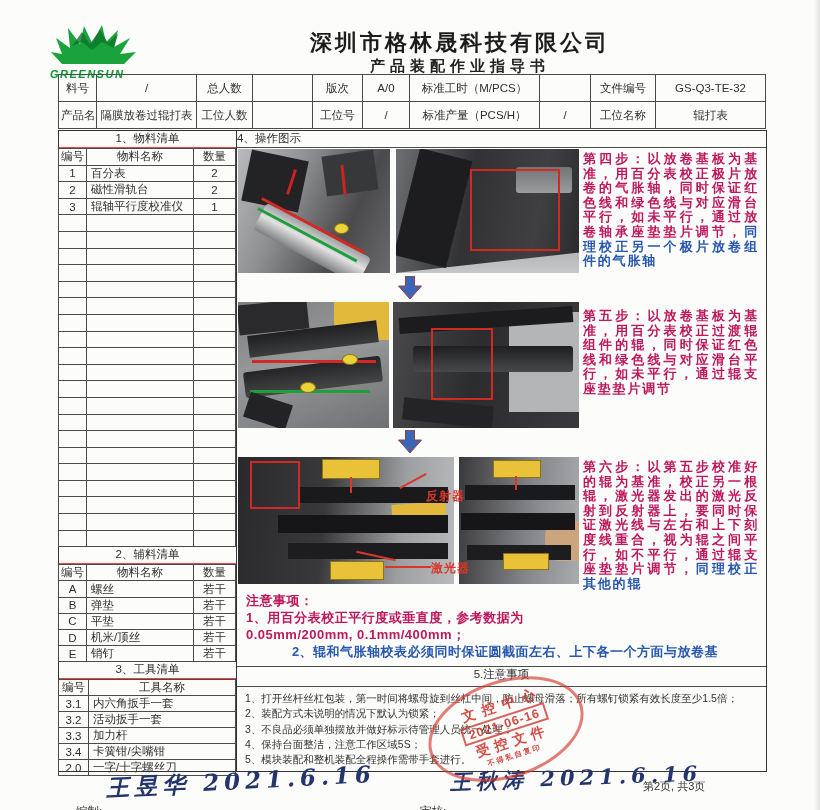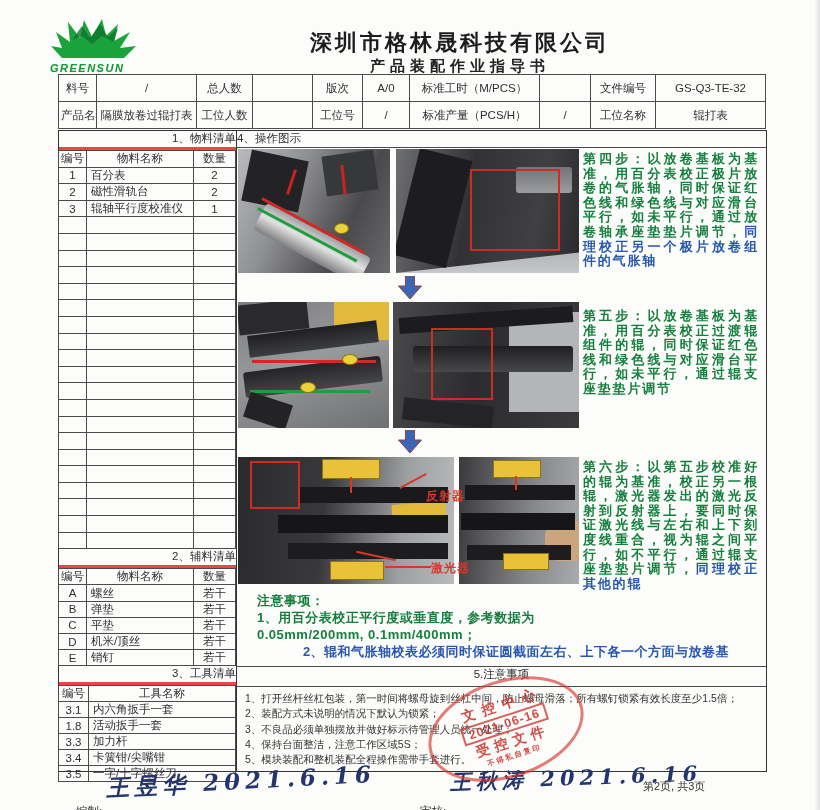--- a/index.html
+++ b/index.html
@@ -1,56 +1,56 @@
 <!DOCTYPE html>
 <html><head>
 <meta charset="utf-8">
 <style>
   html,body{margin:0;padding:0;background:#e9e9e9;}
   .page{position:relative;width:820px;height:810px;background:#fcfcfb;overflow:hidden;
         font-family:"Liberation Sans",sans-serif;color:#2f2f30;}
   .page::after{content:"";position:absolute;right:0;top:0;width:6px;height:100%;
         background:linear-gradient(90deg,rgba(0,0,0,0),rgba(0,0,0,.10));}
   
-  .logo{position:absolute;left:48px;top:18px;width:96px;height:54px;}
+  .logo{position:absolute;left:48px;top:24px;width:96px;height:54px;}
   .logo .brand{position:absolute;left:2px;bottom:-2px;font:italic 800 11px "Liberation Sans",sans-serif;
         color:#169a38;letter-spacing:1.5px;text-shadow:0 0 1px #bfe8c8;}
   .company{position:absolute;left:160px;top:28px;width:600px;text-align:center;
         font:700 22px "DejaVu Serif",serif;color:#1c1c1c;letter-spacing:3px;}
   .subtitle{position:absolute;left:160px;top:57px;width:600px;text-align:center;
         font:700 15px "DejaVu Serif",serif;color:#222;letter-spacing:5px;}
   
   .t{border-collapse:collapse;table-layout:fixed;}
   .t td,.t th{border:1px solid #4b4b4b;font:500 11.5px "Liberation Sans",sans-serif;
         color:#2f2f30;text-align:center;padding:0 2px;overflow:hidden;white-space:nowrap;}
   .info{position:absolute;left:58px;top:74px;width:707px;border:1.5px solid #333;}
   .info tr{height:27px;}
   
   .grid{position:absolute;left:58px;top:130px;width:707px;height:640px;border:1.5px solid #333;
         display:flex;}
   .left{width:177px;border-right:1px solid #333;display:flex;flex-direction:column;}
-  .sec-title{height:16px;line-height:16px;text-align:right;border-bottom:3px solid #ef4444;
+  .sec-title{height:16px;line-height:16px;text-align:center;border-bottom:1px solid #ef4444;
         font:500 11.5px "Liberation Sans",sans-serif;flex:none;}
   .left table{width:177px;margin-left:-1px;flex:none;}
   .left td.nm{text-align:left;padding-left:4px;}
   .mat tr{height:16.6px;} .aux tr{height:16.2px;} .tools tr{height:15.4px;}
   .right{flex:1;position:relative;}
   .op-title{height:16px;line-height:16px;border-bottom:1px solid #4b4b4b;
         font:500 11.5px "Liberation Sans",sans-serif;}
   .photos{position:relative;width:100%;height:518px;}
   .notes-title{height:19px;line-height:19px;text-align:center;border-top:1px solid #4b4b4b;
         border-bottom:1px solid #4b4b4b;font:500 11.5px "Liberation Sans",sans-serif;}
   .notes-body{padding:4px 6px 0 8px;}
   .note-line{font:500 10.5px "Liberation Sans",sans-serif;line-height:15.3px;color:#333;
         white-space:nowrap;}
   
   .step{position:absolute;width:176px;font:700 13px "Liberation Sans",sans-serif;
         line-height:14.6px;letter-spacing:1.8px;text-align:justify;}
-  .red{color:#15803d;} .blue{color:#2757ae;text-align:center;}
-  .notice{position:absolute;left:20px;top:444px;width:518px;
+  .red{color:#be185d;} .blue{color:#2757ae;text-align:center;}
+  .notice{position:absolute;left:9px;top:444px;width:518px;
         font:700 13px "Liberation Sans",sans-serif;line-height:17px;letter-spacing:.5px;}
   .ph-label{position:absolute;font:700 12px "Liberation Sans",sans-serif;color:#d8372a;
         letter-spacing:1px;z-index:5;}
   .ph-label .ln{position:absolute;background:#d8372a;}
   
   .ph{position:absolute;overflow:hidden;background:linear-gradient(120deg,#3c3c3e,#58585a 55%,#2e2e30);}
   .ph *{position:absolute;}
   .redbox{border:2px solid #cf2b22;background:transparent;}
   .yellowtag{background:#e9c23a;border:1px solid #8a7414;}
   .arrow{position:absolute;z-index:4;}
@@ -309,33 +309,33 @@
         <tbody>
             <tr>
               <th>编号</th>
               <th>工具名称</th>
             </tr>
             <tr>
               <td>3.1</td>
               <td class="nm">内六角扳手一套</td>
             </tr>
             <tr>
-              <td>1.8</td>
+              <td>3.2</td>
               <td class="nm">活动扳手一套</td>
             </tr>
             <tr>
               <td>3.3</td>
               <td class="nm">加力杆</td>
             </tr>
             <tr>
               <td>3.4</td>
               <td class="nm">卡簧钳/尖嘴钳</td>
             </tr>
             <tr>
-              <td>3.5</td>
+              <td>2.0</td>
               <td class="nm">一字/十字螺丝刀</td>
             </tr>
           </tbody>
       </table>
     </div>
 
     <div class="right">
       <div class="op-title">4、操作图示</div>
 
       <div class="photos">

